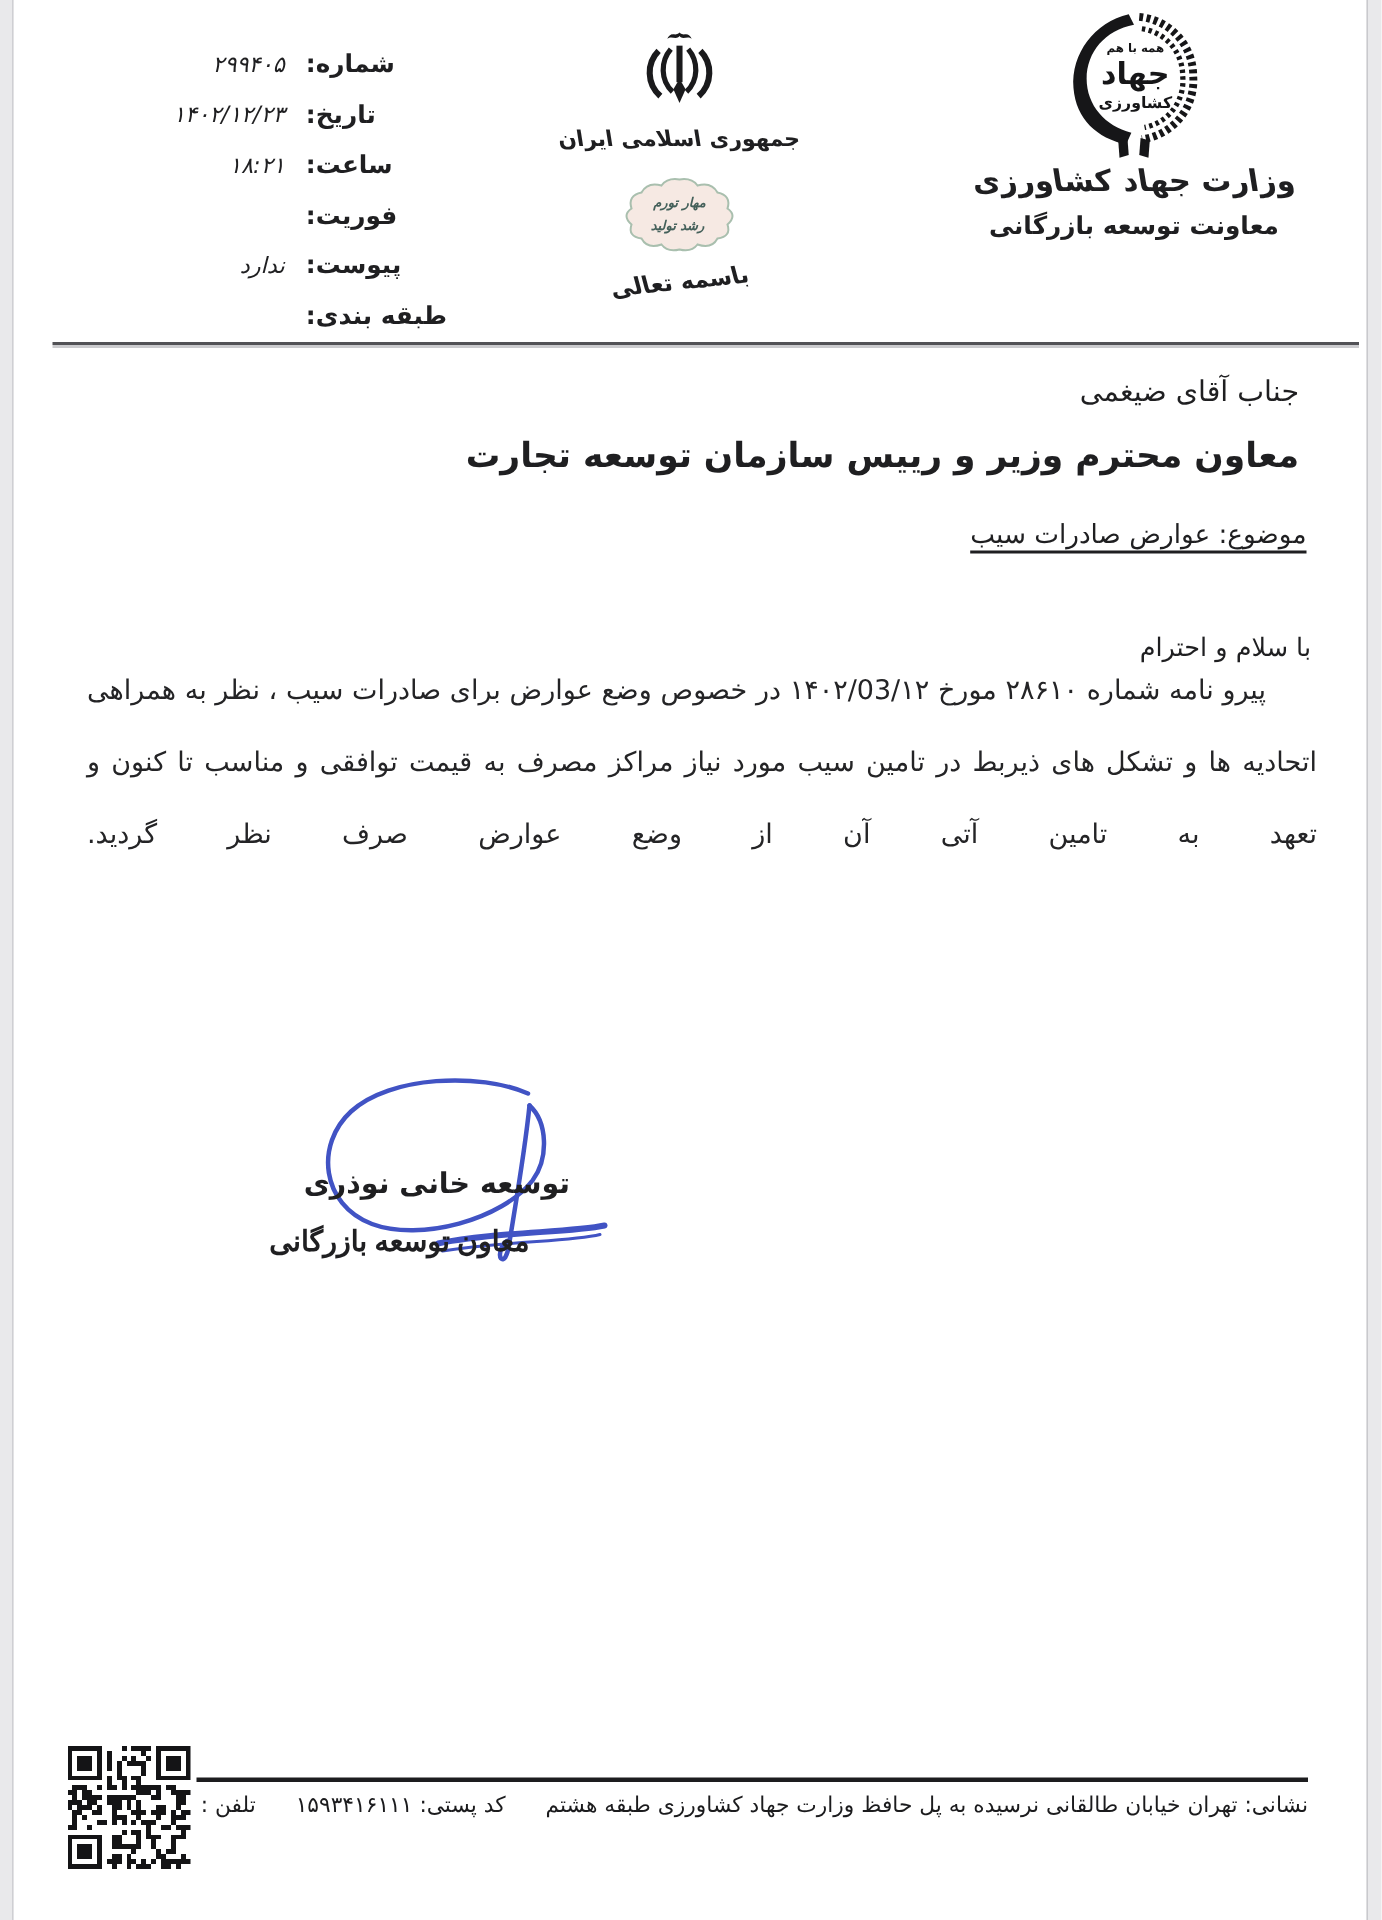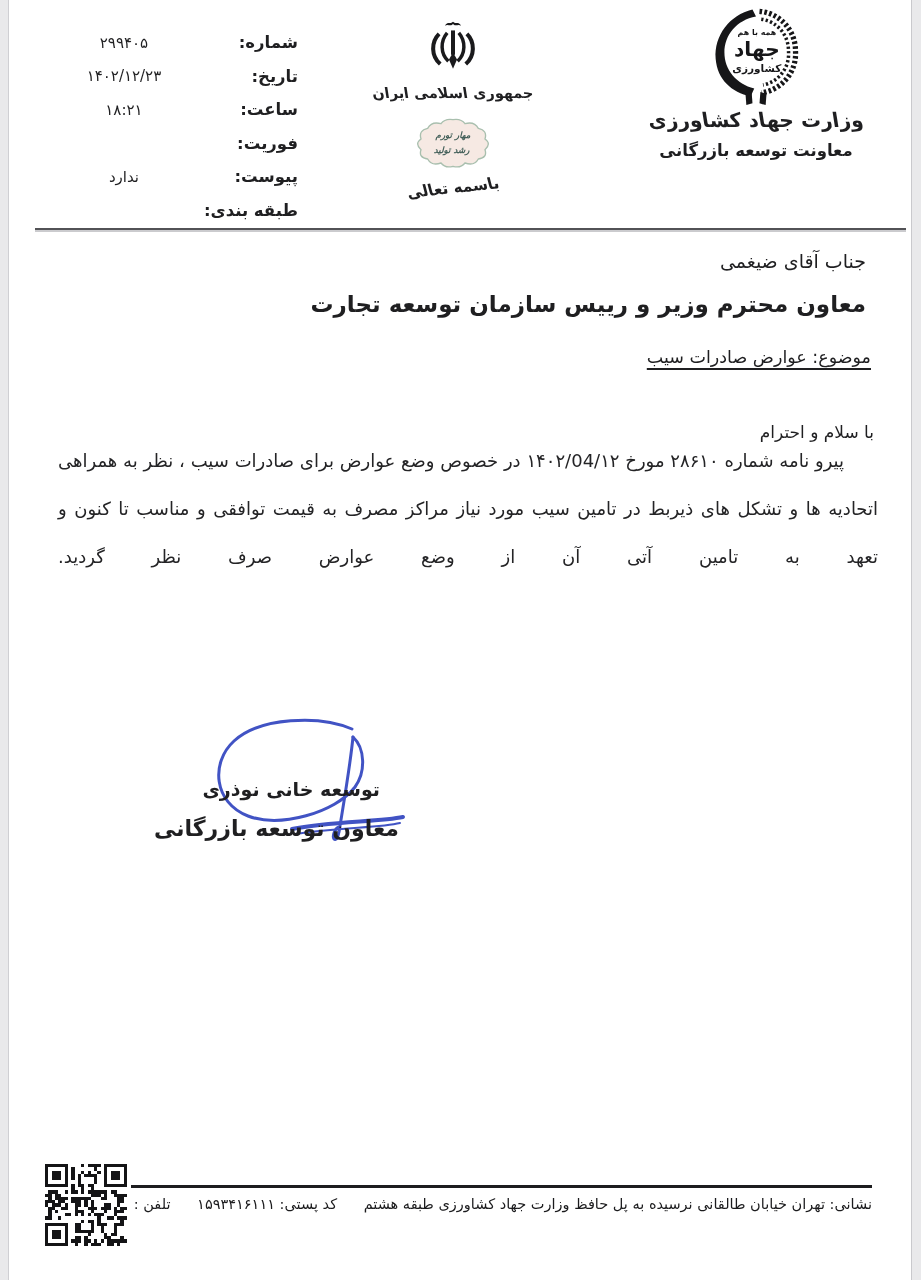--- a/index.html
+++ b/index.html
@@ -12,22 +12,22 @@
   .edge{position:absolute;top:0;bottom:0;background:#e9e9eb;}
   .edge.left{left:0;width:8px;border-right:1px solid #cfcfd3;}
   .edge.right{right:0;width:9px;border-left:1px solid #c9c9cd;}
 
   
   .meta{
     position:absolute;top:26px;left:58px;width:240px;
     direction:rtl;display:grid;grid-template-columns:auto 1fr;
     grid-auto-rows:33.5px;align-items:center;column-gap:14px;
   }
-  .meta .lbl{font-weight:bold;font-size:16.5px;white-space:nowrap;text-align:right;}
-  .meta .val{font-size:15px;text-align:center;white-space:nowrap;}
+  .meta .lbl{font-weight:bold;font-size:16.5px;white-space:nowrap;text-align:left;}
+  .meta .val{font-size:15px;text-align:right;white-space:nowrap;font-style:italic;}
 
   
   .emblem-col{
     position:absolute;top:18px;left:388px;width:130px;
     display:flex;flex-direction:column;align-items:center;direction:rtl;
   }
   .country-name{font-size:14.5px;font-weight:bold;transform:skewX(9deg);
     margin-top:5px;white-space:nowrap;letter-spacing:-0.5px;}
   .bismillah{font-size:15.5px;font-weight:bold;transform:skewX(9deg) rotate(-6deg);
     margin-top:10px;white-space:nowrap;}
@@ -57,21 +57,21 @@
   .body-par{
     position:absolute;top:437px;left:58px;right:43px;
     direction:rtl;text-align:justify;font-size:18px;line-height:48px;
     text-indent:34px;color:#242426;
   }
   .body-par:after{content:"";display:inline-block;width:100%;}
 
   
   .sig-svg{position:absolute;left:200px;top:715px;}
   .sig-name{top:778px;right:541px;font-size:19px;font-weight:bold;}
-  .sig-title{top:816px;right:522px;font-size:22px;font-weight:bold;}
+  .sig-title{top:816px;right:568px;font-size:19px;font-weight:bold;font-family:Liberation Serif, serif;}
 
   
   .qr{position:absolute;left:45px;top:1164px;width:82px;height:82px;}
   .footer-rule{position:absolute;left:131px;right:49px;top:1185px;height:3px;background:#1d1d1f;}
   .footer-line{
     position:absolute;top:1196px;right:49px;direction:rtl;white-space:nowrap;
     font-size:14.5px;font-weight:normal;color:#1b1b1d;
   }
   .footer-line .seg{margin-left:22px;}
   .footer-line .seg:last-child{margin-left:0;}
@@ -135,21 +135,21 @@
   <div class="ministry-name">وزارت جهاد کشاورزی</div>
   <div class="ministry-dept">معاونت توسعه بازرگانی</div>
 </div>
 
 <div class="header-rule"></div>
 
 <div class="rtl-line recipient-name">جناب آقای ضیغمی</div>
 <div class="rtl-line recipient-title">معاون محترم وزیر و رییس سازمان توسعه تجارت</div>
 <div class="rtl-line subject">موضوع: عوارض صادرات سیب</div>
 <div class="rtl-line salutation">با سلام و احترام</div>
-<div class="body-par">پیرو نامه شماره ۲۸۶۱۰ مورخ ۱۴۰۲/04/۱۲ در خصوص وضع عوارض برای صادرات سیب ، نظر به همراهی اتحادیه ها و تشکل های ذیربط در تامین سیب مورد نیاز مراکز مصرف به قیمت توافقی و مناسب تا کنون و تعهد به تامین آتی آن از وضع عوارض صرف نظر گردید.</div>
+<div class="body-par">پیرو نامه شماره ۲۸۶۱۰ مورخ ۱۴۰۲/03/۱۲ در خصوص وضع عوارض برای صادرات سیب ، نظر به همراهی اتحادیه ها و تشکل های ذیربط در تامین سیب مورد نیاز مراکز مصرف به قیمت توافقی و مناسب تا کنون و تعهد به تامین آتی آن از وضع عوارض صرف نظر گردید.</div>
 
 <svg class="sig-svg" width="230" height="140" viewBox="0 0 230 140">
   <g fill="none" stroke-linecap="round" stroke="#4153c4">
     <path d="M152,14 C120,0 60,2 34,26 C10,48 14,88 48,101 C80,113 135,98 155,72 C166,57 165,33 153,22" stroke-width="3"></path>
     <path d="M153,22 C150,52 144,86 139,117 C138,122 136,126 134,124 C132,121 135,113 139,112" stroke-width="3"></path>
     <path d="M92,114 C130,106 180,107 203,102" stroke-width="4"></path>
     <path d="M95,119 C140,112 180,113 200,108" stroke-width="2"></path>
   </g>
 </svg>
 <div class="rtl-line sig-name">توسعه خانی نوذری</div>

